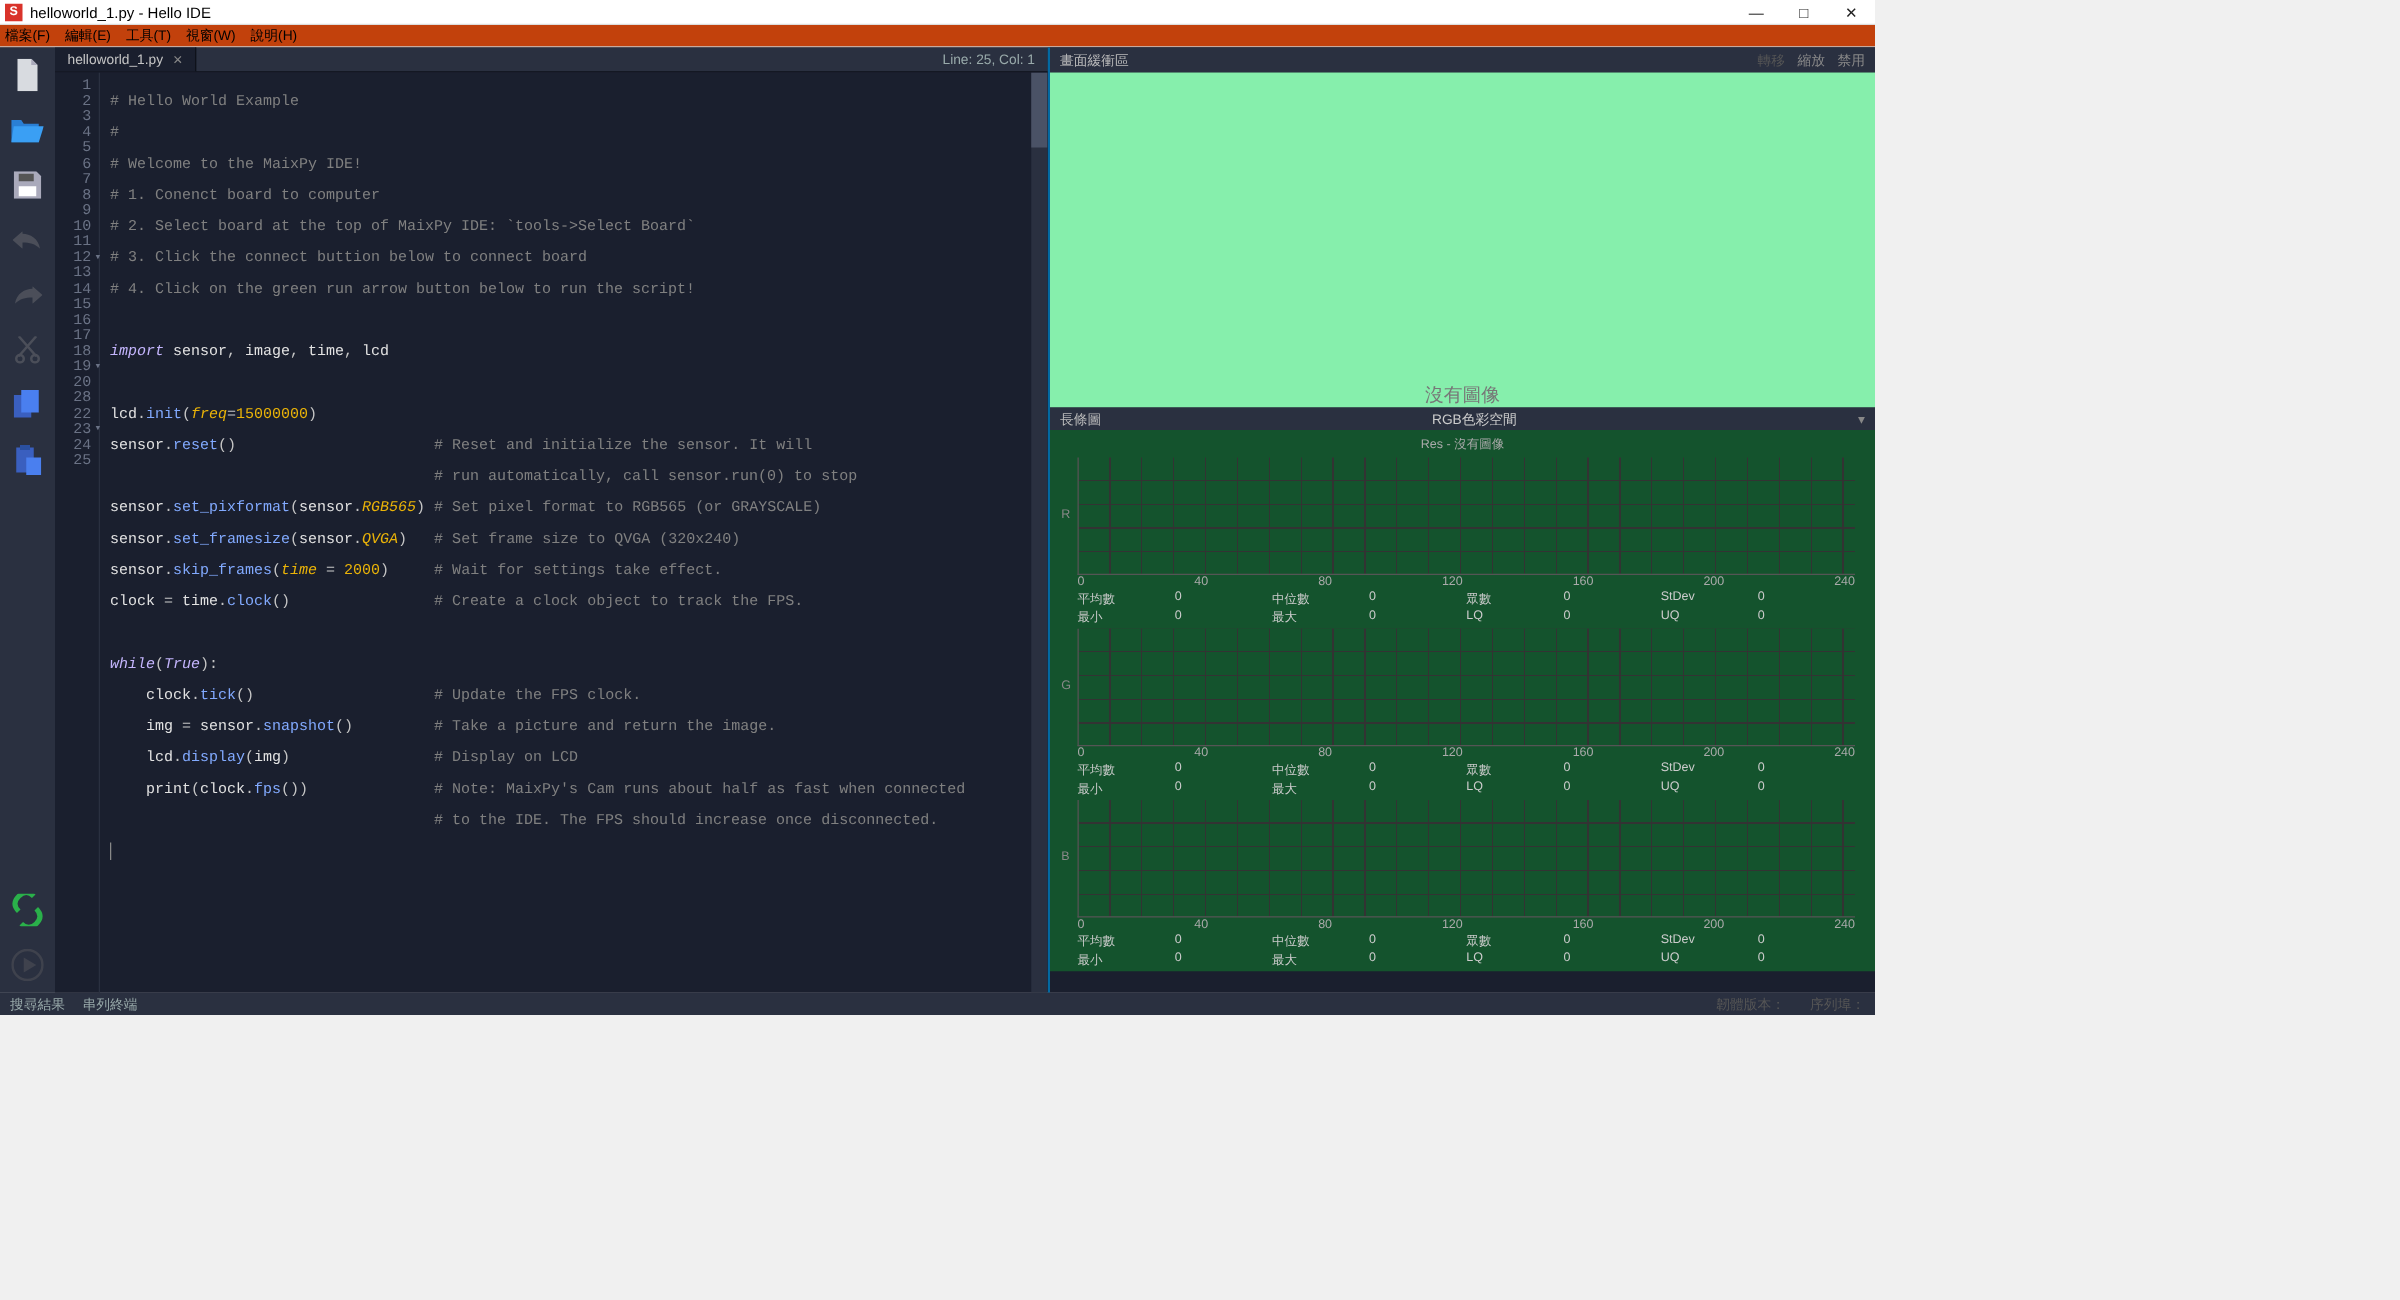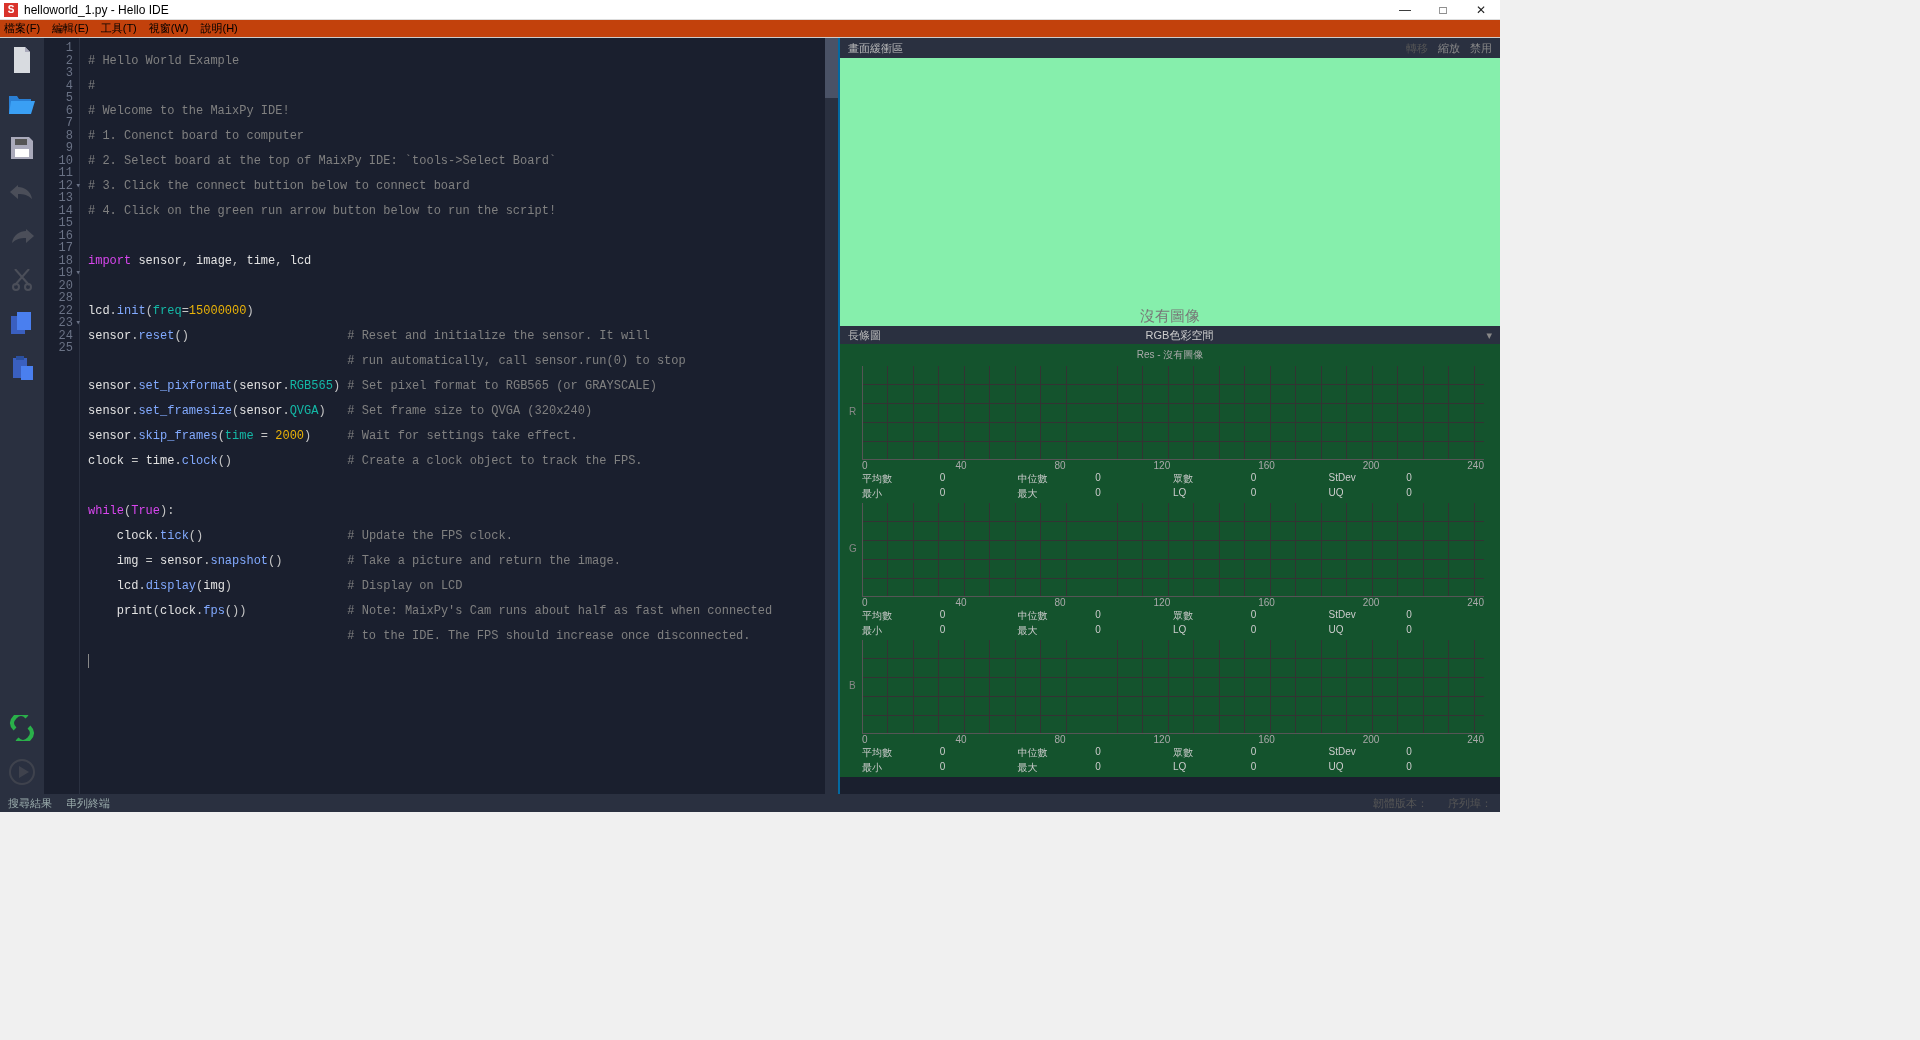--- a/index.html
+++ b/index.html
@@ -100,24 +100,24 @@
 .gutter-line { height: 12.5px; }
 .fold-mark { position: absolute; right: -2px; color: #6a7285; font-size: 9px; }
 .code-lines {
   flex: 1;
   padding: 4px 0 0 8px;
   color: #c5c5c5;
   white-space: pre;
 }
 .code-lines div { height: 12.5px; }
 .c-comment { color: #808080; }
-.c-kw { color: #d946ef; }
+.c-kw { color: #c4b5fd; font-style: italic; }
 .c-id { color: #e2e2e2; }
 .c-func { color: #82aaff; }
-.c-attr { color: #14b8a6; }
+.c-attr { color: #eab308; font-style: italic; }
 .c-num { color: #eab308; }
 .scrollbar-v { width: 13px; background: #2a3040; }
 .scrollbar-thumb { background: #4a5266; width: 100%; height: 60px; margin-top: 0; }
 .right-pane {
   width: 662px;
   background: #1a1f2e;
   display: flex;
   flex-direction: column;
   border-left: 2px solid #0369a1;
 }
@@ -271,20 +271,28 @@
     </div>
     <div class="side-icon disabled-icon" style="margin-bottom:8px">
       <svg width="26" height="26" viewBox="0 0 26 26">
           <circle cx="13" cy="13" r="12" fill="none" stroke="#666" stroke-width="2"></circle>
           <path fill="#666" d="M10 7l10 6-10 6z"></path>
         </svg>
     </div>
   </div>
 
   <div class="editor-pane">
+    <div class="tab-bar">
+      <div class="tab">
+        <span>helloworld_1.py</span>
+        <span class="close-x">×</span>
+      </div>
+      <div class="tab-filler"></div>
+      <div class="cursor-pos">Line: 25, Col: 1</div>
+    </div>
 
     <div class="code-area">
       <div class="gutter" id="gutter">
           <div class="gutter-line">1</div>
           <div class="gutter-line">2</div>
           <div class="gutter-line">3</div>
           <div class="gutter-line">4</div>
           <div class="gutter-line">5</div>
           <div class="gutter-line">6</div>
           <div class="gutter-line">7</div>

